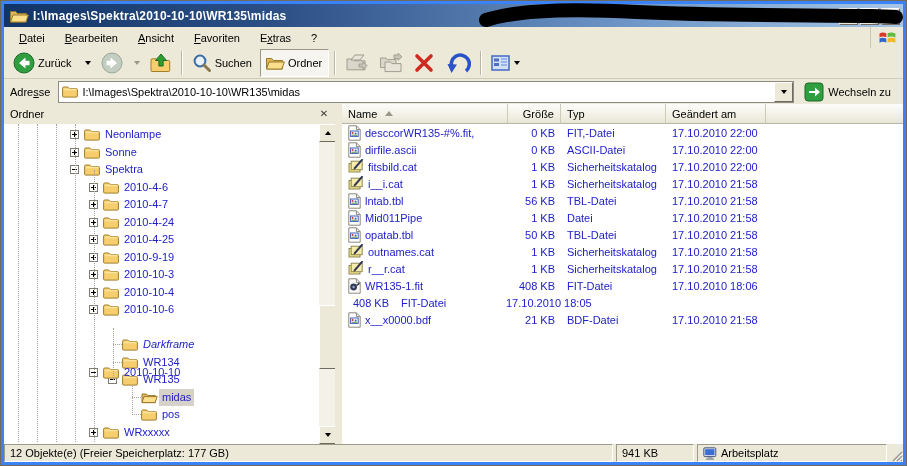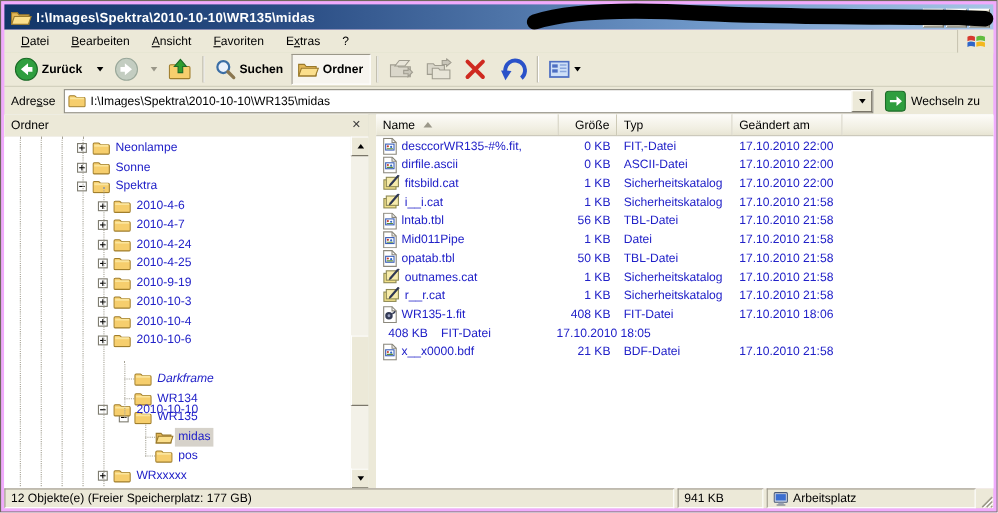--- a/index.html
+++ b/index.html
@@ -1,17 +1,17 @@
 <!DOCTYPE html>
 <html><head>
 <meta charset="utf-8">
 <style>
   html,body{margin:0;padding:0;background:#fff;}
   body{font-family:"Liberation Sans","DejaVu Sans",sans-serif;font-size:11px;color:#000;}
-  .win{position:relative;width:905px;height:464px;border:1px solid #6e6a5e;background:#f0abfc;overflow:hidden;}
+  .win{position:relative;width:905px;height:464px;border:1px solid #6e6a5e;background:#3b82f6;overflow:hidden;}
 
   
   .titlebar{position:absolute;left:3px;top:3px;right:3px;height:23px;
     background:linear-gradient(90deg,#123568 0%,#2c4f86 30%,#6e97c8 70%,#a6c5e6 100%);
     display:flex;align-items:center;overflow:visible;}
   .title-icon{margin:0 4px 0 5px;flex:0 0 auto;display:inline-flex;}
   .title-text{color:#fff;font-weight:bold;font-size:12px;letter-spacing:.2px;white-space:nowrap;}
   .winbtns{position:absolute;right:3px;top:4px;display:flex;gap:2px;}
   .wbtn{width:17px;height:15px;background:#ece9d8;border:1px solid;border-color:#fff #6e6a5e #6e6a5e #fff;
     display:flex;align-items:center;justify-content:center;font-size:8px;line-height:8px;color:#000;}
@@ -22,21 +22,21 @@
     border-bottom:1px solid #d8d4c0;display:flex;align-items:center;}
   .menu-item{padding:3px 10px;white-space:nowrap;}
   .menu-item u{text-decoration:underline;}
   .menu-flag{position:absolute;right:0;top:0;bottom:0;width:32px;border-left:1px solid #c9c5b2;
     display:flex;align-items:center;justify-content:center;background:#ece9d8;}
 
   
   .toolbar{position:absolute;left:3px;top:47px;right:3px;height:30px;background:#ece9d8;
     border-bottom:1px solid #cfccb8;display:flex;align-items:center;}
   .tbtn{height:26px;display:flex;align-items:center;padding:0 4px;margin:0 1px;white-space:nowrap;gap:3px;}
-  .tbtn .lbl{padding-right:2px;font-weight:bold;}
+  .tbtn .lbl{padding-right:2px;}
   .tbtn.pressed{border:1px solid;border-color:#9a9789 #fff #fff #9a9789;background:#f7f5ef;}
   .tsep{width:1px;height:24px;background:#b9b6a6;border-right:1px solid #fff;margin:0 4px;}
   .caret{width:0;height:0;border-left:3px solid transparent;border-right:3px solid transparent;border-top:4px solid #000;margin-left:1px;}
   .caret.dis{border-top-color:#9a9789;}
 
   
   .addressbar{position:absolute;left:3px;top:78px;right:3px;height:25px;background:#ece9d8;
     border-bottom:1px solid #8f8d81;display:flex;align-items:center;}
   .addr-label{padding:0 8px 0 6px;}
   .addr-label u{text-decoration:underline;}

